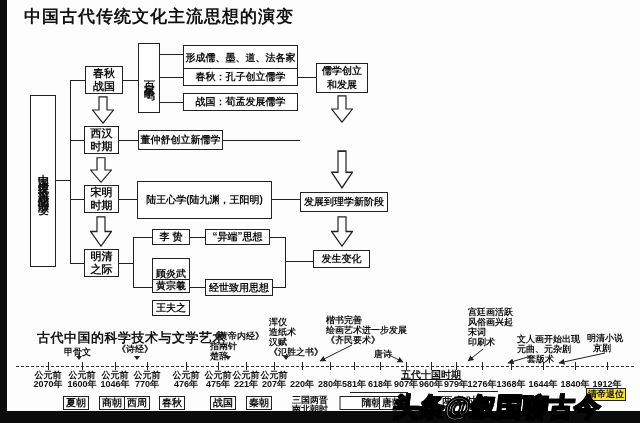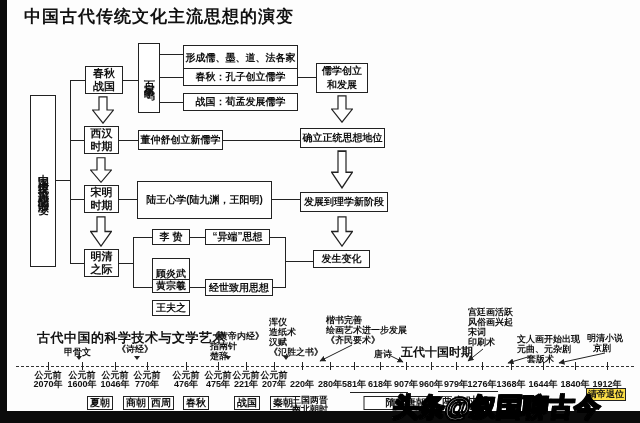--- a/index.html
+++ b/index.html
@@ -15,25 +15,25 @@
   .vbox{writing-mode:vertical-rl;text-orientation:upright;letter-spacing:3px;
         display:flex;align-items:center;justify-content:center;}
   .cline{position:absolute;background:#222;}
   .barrow{position:absolute;}
   .sec-title{position:absolute;left:37px;top:329px;font-size:13px;font-weight:bold;letter-spacing:0.5px;}
   .tl-line{position:absolute;left:16px;top:366px;width:618px;border-top:1px dashed #333;}
   .tick{position:absolute;top:362px;width:1px;height:8px;background:#222;}
   .yr{position:absolute;top:371px;width:44px;text-align:center;font-size:9px;font-weight:bold;line-height:9.5px;}
   .yr .era{height:9px;}
   .ann{position:absolute;font-size:9px;line-height:10px;font-weight:bold;white-space:nowrap;z-index:2;}
-  .ann.u{font-size:12px;}
+  .ann.u{font-size:10px;text-decoration:underline;margin-top:23px;}
   .caret{position:absolute;width:0;height:0;border-left:3px solid transparent;
          border-right:3px solid transparent;border-top:4px solid #222;}
   .dynbox{position:absolute;top:396px;transform:translateX(-50%);border:1px solid #222;
-          padding:0 2px;font-size:10px;font-weight:bold;white-space:nowrap;line-height:12px;background:#fff;margin-left:24px;}
+          padding:0 2px;font-size:10px;font-weight:bold;white-space:nowrap;line-height:12px;background:#fff;}
   .sanguo{position:absolute;left:292px;top:396px;font-size:9px;line-height:9px;font-weight:bold;z-index:1;}
   .liangsong{position:absolute;left:442px;top:394px;font-size:10px;font-weight:bold;letter-spacing:2px;}
   .overline{position:absolute;height:1px;background:#222;}
   .qingdi{position:absolute;left:586px;top:388px;border:1px solid #222;font-size:9px;font-weight:bold;
           padding:0 1px;line-height:11px;z-index:1;background:#fde047;}
   .watermark{position:absolute;left:393px;top:390px;font-size:26px;font-weight:bold;z-index:7;
              transform:skewX(-6deg);color:#fff;-webkit-text-stroke:1.6px #000;
              text-shadow:-1px -1px 0 #000,1px -1px 0 #000,-1px 1px 0 #000,1px 1px 0 #000;white-space:nowrap;}
   .overlay{position:absolute;left:0;top:0;z-index:2;pointer-events:none;}
 </style>
@@ -66,21 +66,20 @@
   <div class="fbox vbox f11" style="left:138px;top:43px;width:22px;height:70px;">百家争鸣</div>
   <div class="fbox f10" style="left:183px;top:45px;width:115px;height:26px;">形成儒、墨、道、法各家</div>
   <div class="fbox f10" style="left:183px;top:68px;width:115px;height:18px;">春秋：孔子创立儒学</div>
   <div class="fbox f10" style="left:183px;top:93px;width:115px;height:18px;">战国：荀孟发展儒学</div>
   <div class="fbox f10" style="left:316px;top:63px;width:52px;height:30px;">
     <div>儒学创立</div>
       <div>和发展</div>
   </div>
 
   <div class="fbox f10" style="left:138px;top:130px;width:85px;height:20px;">董仲舒创立新儒学</div>
-  <div class="fbox f10" style="left:300px;top:128px;width:85px;height:20px;">确立正统思想地位</div>
 
   <div class="fbox f10" style="left:137px;top:181px;width:135px;height:38px;">
       <div>陆王心学(陆九渊，王阳明)</div>
   </div>
   <div class="fbox f10" style="left:300px;top:192px;width:88px;height:20px;">发展到理学新阶段</div>
 
   <div class="fbox f10" style="left:152px;top:229px;width:38px;height:16px;">李 贽</div>
   <div class="fbox f10" style="left:205px;top:229px;width:65px;height:16px;">“异端”思想</div>
   <div class="fbox f10" style="left:152px;top:258px;width:38px;height:32px;">顾炎武</div>
   <div class="fbox f10" style="left:152px;top:279px;width:38px;height:14px;">黄宗羲</div>

